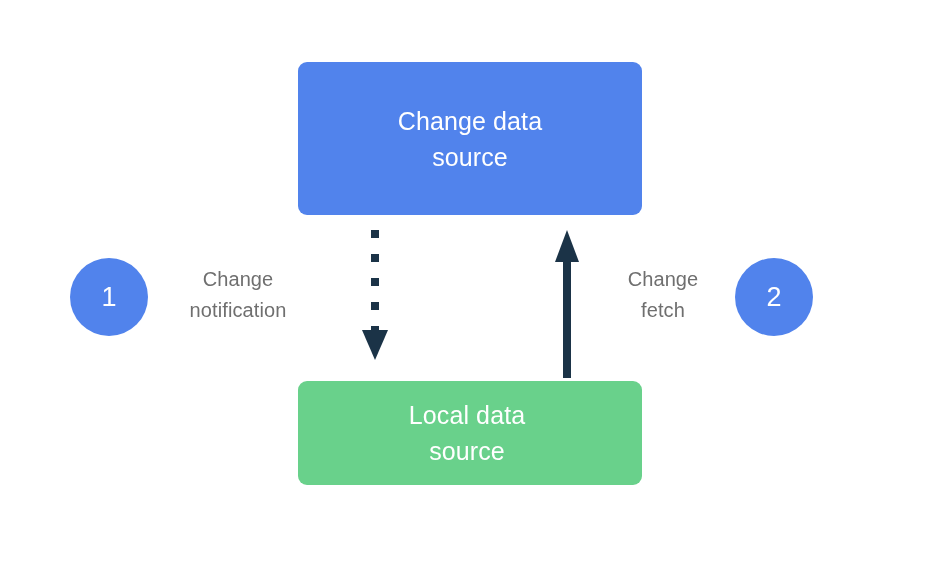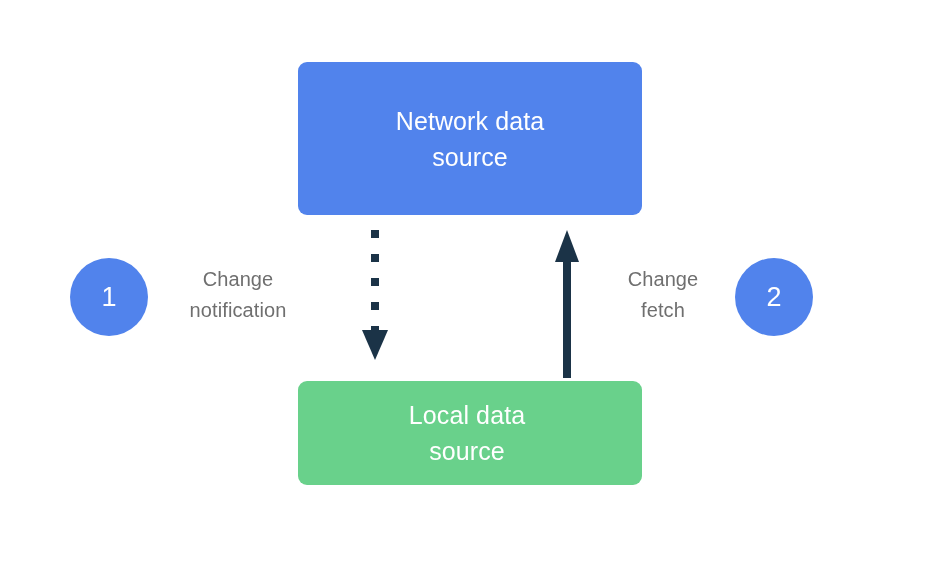--- a/index.html
+++ b/index.html
@@ -106,21 +106,21 @@
     top: 226px;
     width: 46px;
     height: 158px;
   }
 </style>
 </head>
 <body>
 
 <div id="canvas">
 
-  <div class="node-box" id="network-box">Network data
+  <div class="node-box" id="network-box">Change data
 source</div>
 
   <div class="node-box" id="local-box">Local data
 source</div>
 
   <div class="badge" id="badge-1">1</div>
 
   <div class="badge" id="badge-2">2</div>
 
   <div class="edge-label" id="label-notification">Change

